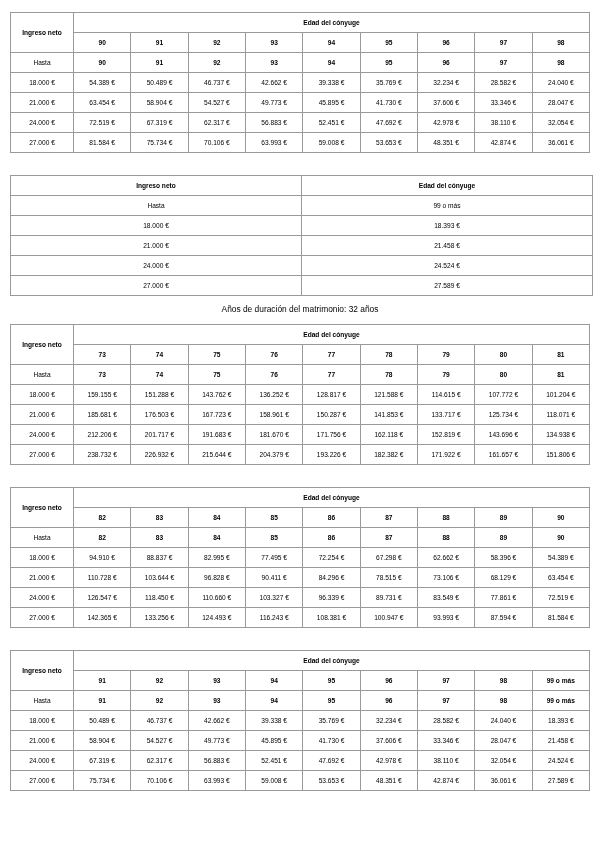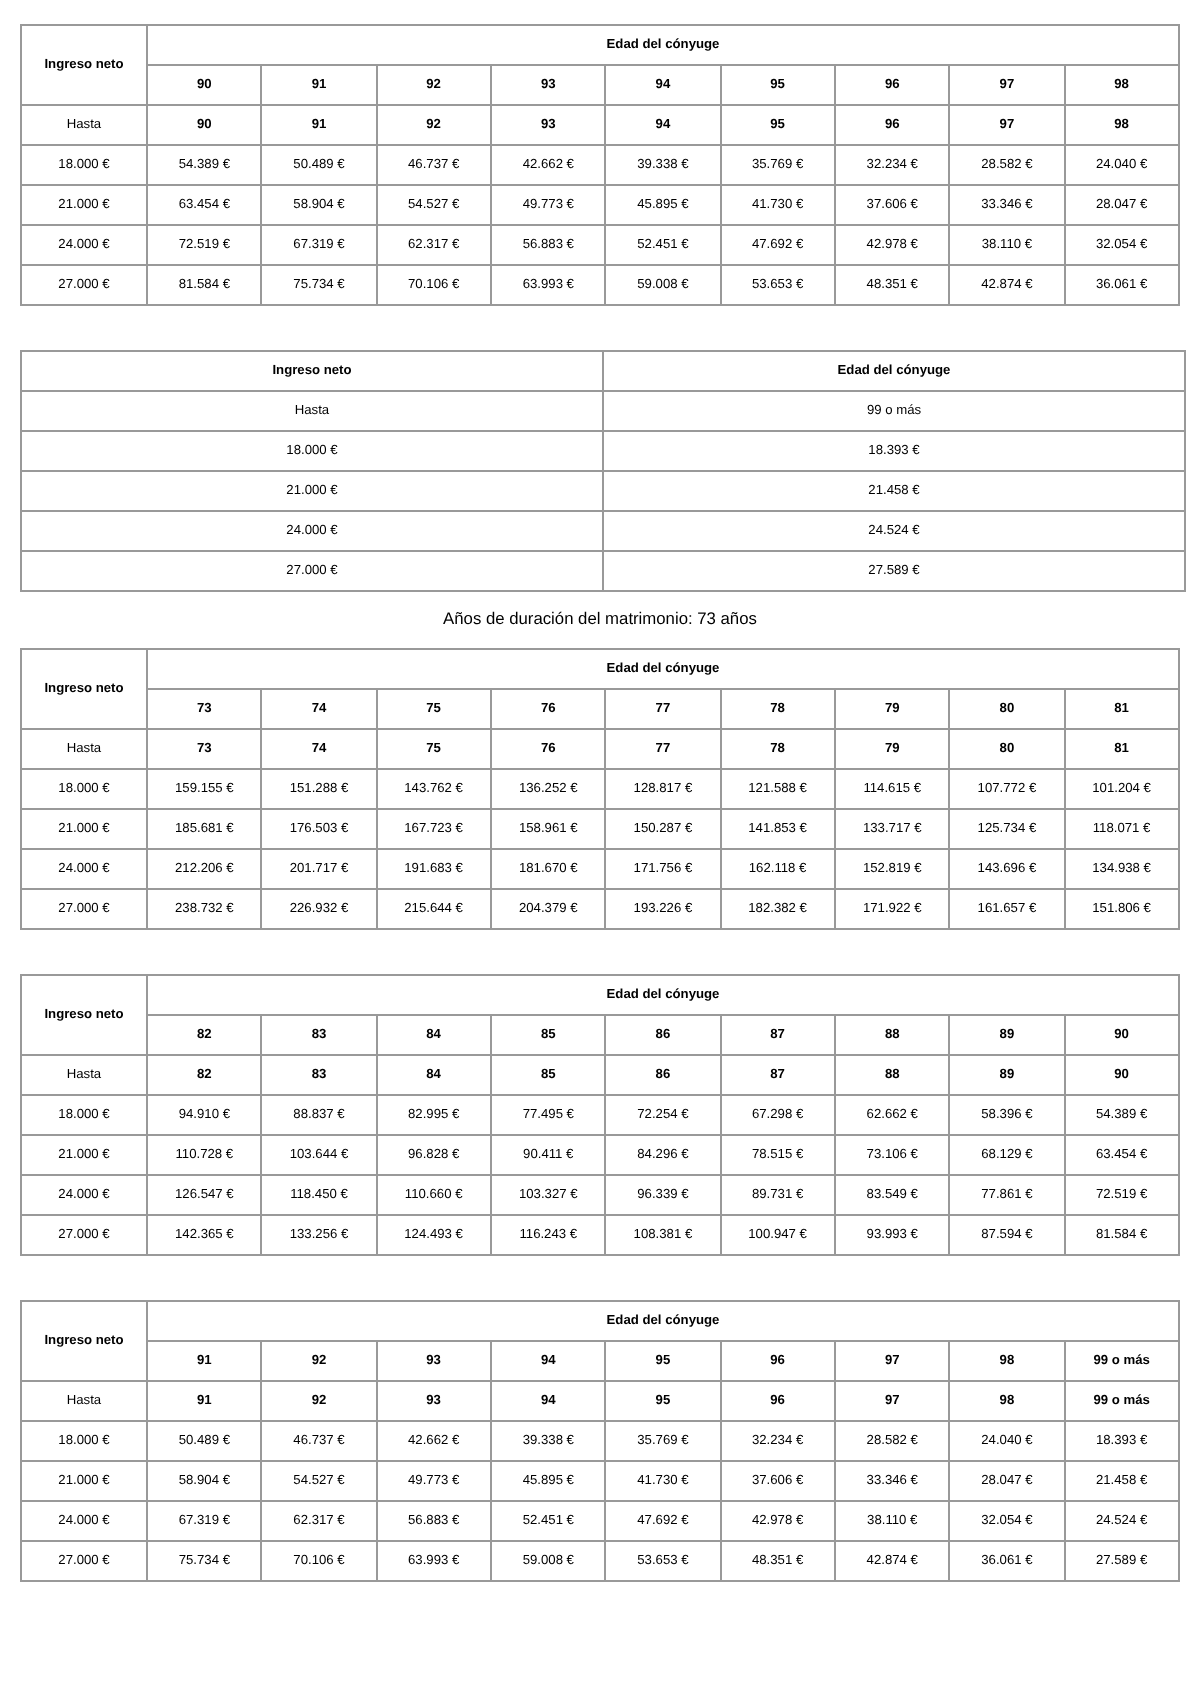--- a/index.html
+++ b/index.html
@@ -172,21 +172,21 @@
           <td>24.524 €</td>
         </tr>
         <tr>
           <td>27.000 €</td>
           <td>27.589 €</td>
         </tr>
       </tbody>
     </table>
   </div>
 
-  <p class="section-title">Años de duración del matrimonio: 73 años</p>
+  <p class="section-title">Años de duración del matrimonio: 32 años</p>
 
   <div>
     <table class="grid">
       <thead>
         <tr>
           <th class="lbl c-first" rowspan="2">Ingreso neto</th>
           <th colspan="9">Edad del cónyuge</th>
         </tr>
         <tr>
           <th>73</th>

